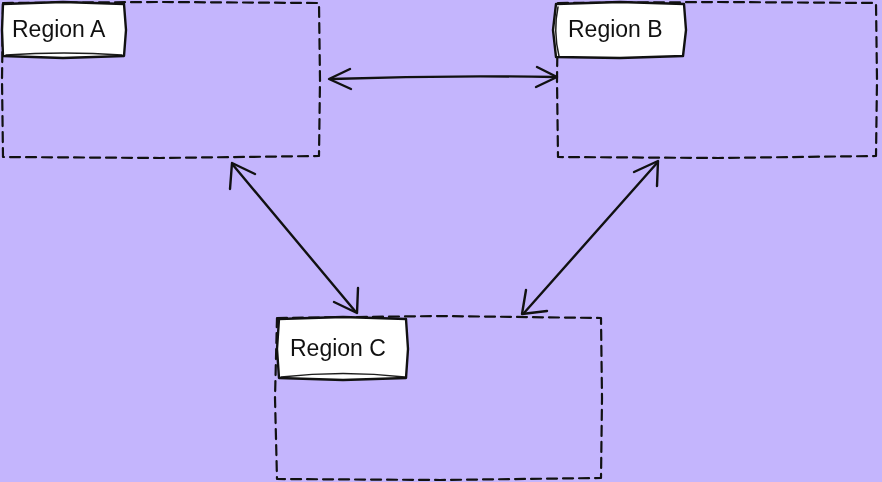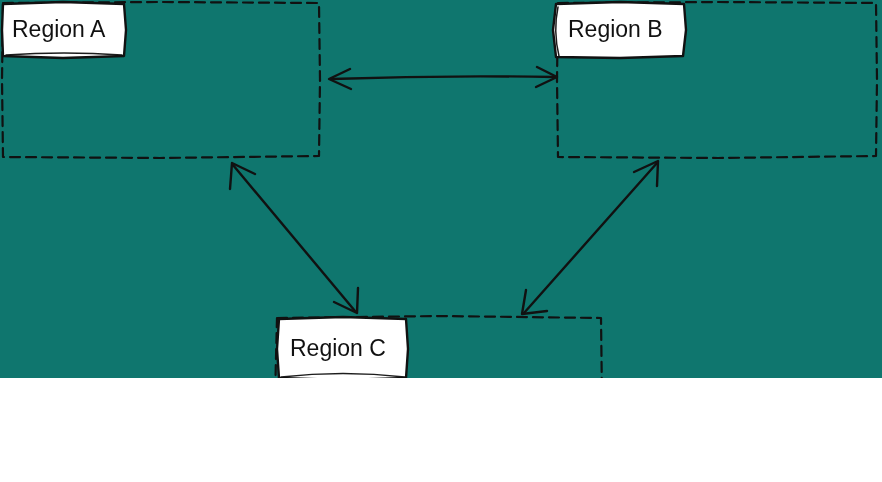--- a/index.html
+++ b/index.html
@@ -7,22 +7,22 @@
     margin: 0;
     padding: 0;
     background: #ffffff;
   }
   body {
     font-family: "Liberation Sans", "DejaVu Sans", sans-serif;
   }
   #canvas-root {
     position: relative;
     width: 882px;
-    height: 378px;
-    background: #0f766e;
+    height: 482px;
+    background: #c4b5fd;
     overflow: hidden;
   }
   #diagram-svg {
     position: absolute;
     left: 0;
     top: 0;
     width: 882px;
     height: 482px;
     display: block;
   }

